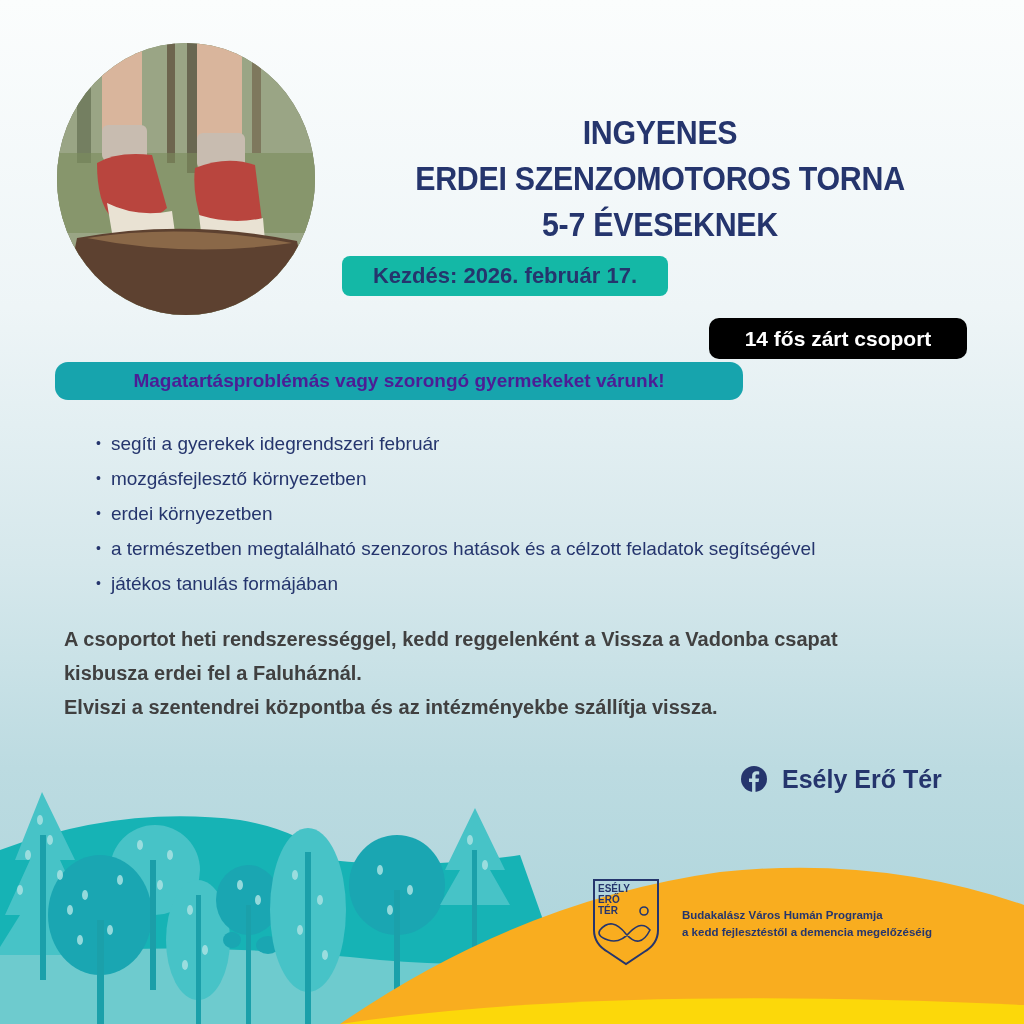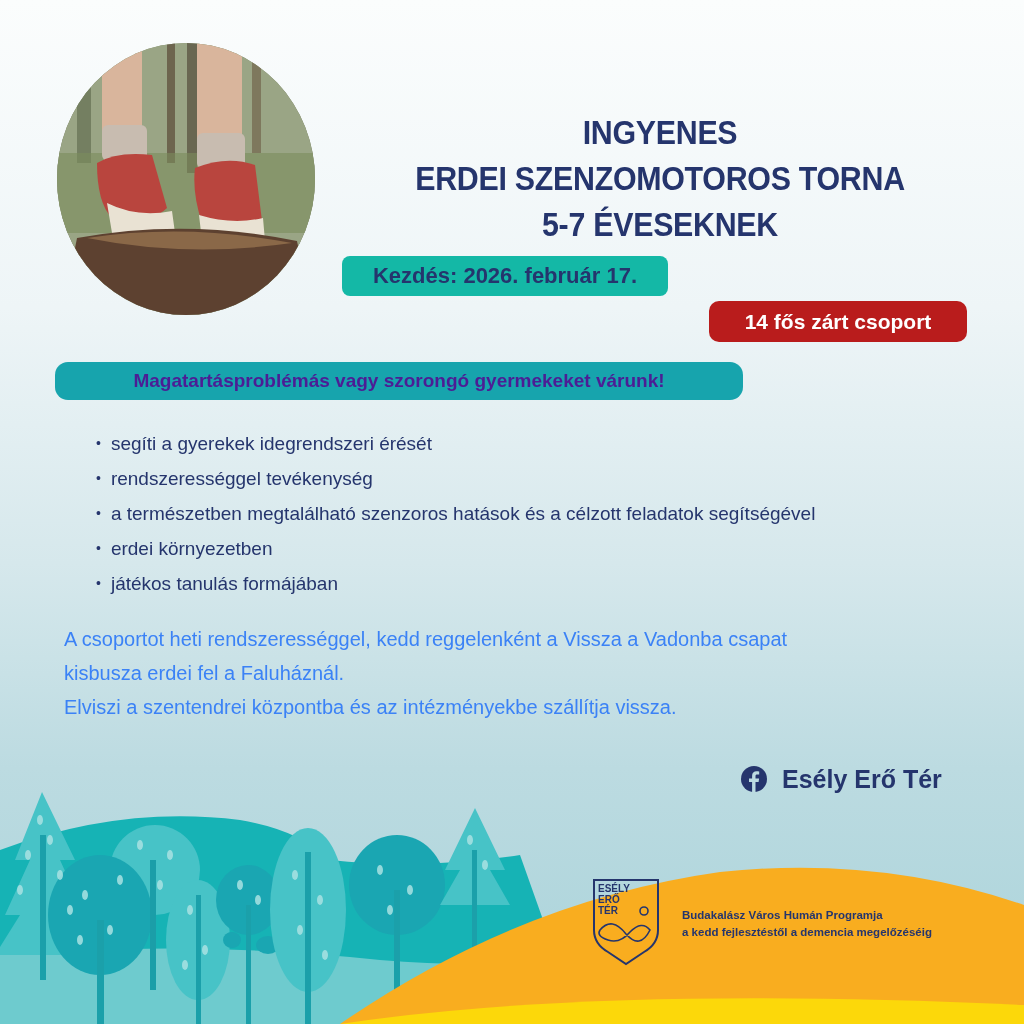--- a/index.html
+++ b/index.html
@@ -23,38 +23,38 @@
     transform: scaleX(0.92); transform-origin: center top;
   }
   .title div { white-space:nowrap; }
   .start-badge {
     position:absolute; left:342px; top:256px; height:40px; width:326px;
     background:#14b8a6; border-radius:8px;
     font-weight:bold; font-size:22px; line-height:40px; text-align:center;
     color:#25356d; white-space:nowrap;
   }
   .group-badge {
-    position:absolute; left:709px; top:301px; width:258px; height:41px;
-    background:#b91c1c; border-radius:10px; color:#fff;
+    position:absolute; left:709px; top:318px; width:258px; height:41px;
+    background:#000000; border-radius:10px; color:#fff;
     font-weight:bold; font-size:21px; line-height:41px; text-align:center; white-space:nowrap;
   }
   .teal-badge {
     position:absolute; left:55px; top:362px; width:688px; height:38px;
     background:#17a4ad; border-radius:13px; color:#4c1d95;
     font-weight:bold; font-size:19px; line-height:38px; text-align:center; white-space:nowrap;
   }
   .bullets {
     position:absolute; left:96px; top:426px; list-style:none;
     font-size:19px; color:#25356d;
   }
   .bullets li { height:35px; line-height:35px; white-space:nowrap; }
   .bullets li::before { content:"\2022"; font-size:14px; margin-right:10px; position:relative; top:-2px; }
   .para {
     position:absolute; left:64px; top:622px; width:920px;
-    font-size:20px; line-height:34px; color:#3b82f6; font-weight:normal;
+    font-size:20px; line-height:34px; color:#404040; font-weight:bold;
   }
   .para div { white-space:nowrap; }
   .fb {
     position:absolute; left:740px; top:765px; height:36px;
     display:flex; gap:14px;
     font-weight:bold; font-size:25px; color:#25356d;
   }
   .fb-icon { width:28px; height:28px; display:block; }
   .scene { position:absolute; left:0; top:780px; width:1024px; height:244px; }
   .logo {
@@ -93,24 +93,24 @@
   <div>INGYENES</div>
   <div>ERDEI SZENZOMOTOROS TORNA</div>
   <div>5-7 ÉVESEKNEK</div>
 </div>
 
 <div class="start-badge">Kezdés: 2026. február 17.</div>
 <div class="group-badge">14 fős zárt csoport</div>
 <div class="teal-badge">Magatartásproblémás vagy szorongó gyermekeket várunk!</div>
 
 <ul class="bullets">
-  <li>segíti a gyerekek idegrendszeri érését</li>
-  <li>rendszerességgel tevékenység</li>
+  <li>segíti a gyerekek idegrendszeri február</li>
+  <li>mozgásfejlesztő környezetben</li>
+  <li>erdei környezetben</li>
   <li>a természetben megtalálható szenzoros hatások és a célzott feladatok segítségével</li>
-  <li>erdei környezetben</li>
   <li>játékos tanulás formájában</li>
 </ul>
 
 <div class="para">
   <div>A csoportot heti rendszerességgel, kedd reggelenként a Vissza a Vadonba csapat</div>
   <div>kisbusza erdei fel a Faluháznál.</div>
   <div>Elviszi a szentendrei központba és az intézményekbe szállítja vissza.</div>
 </div>
 
 <div class="fb">

